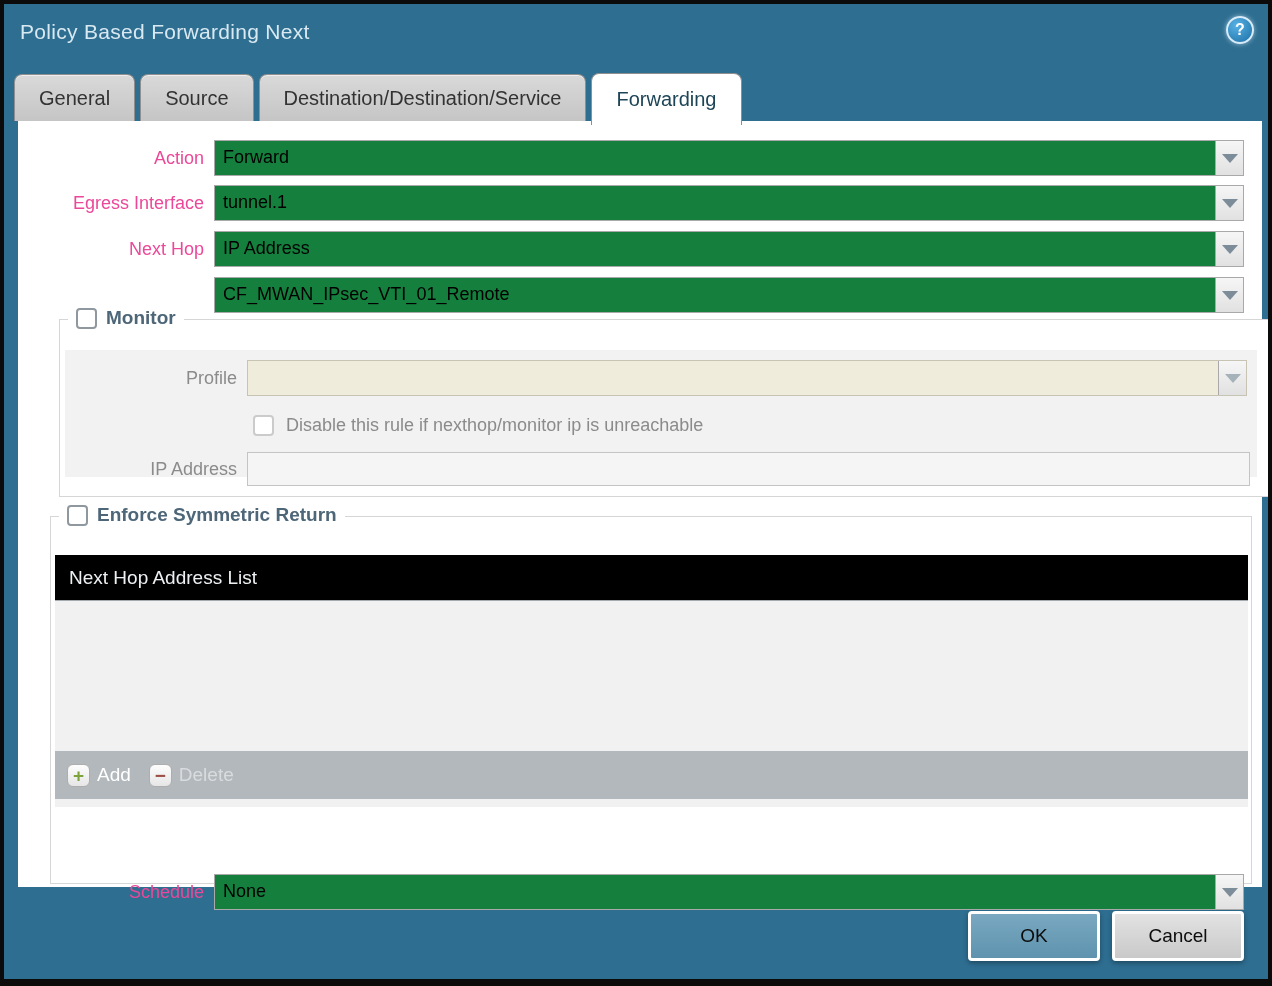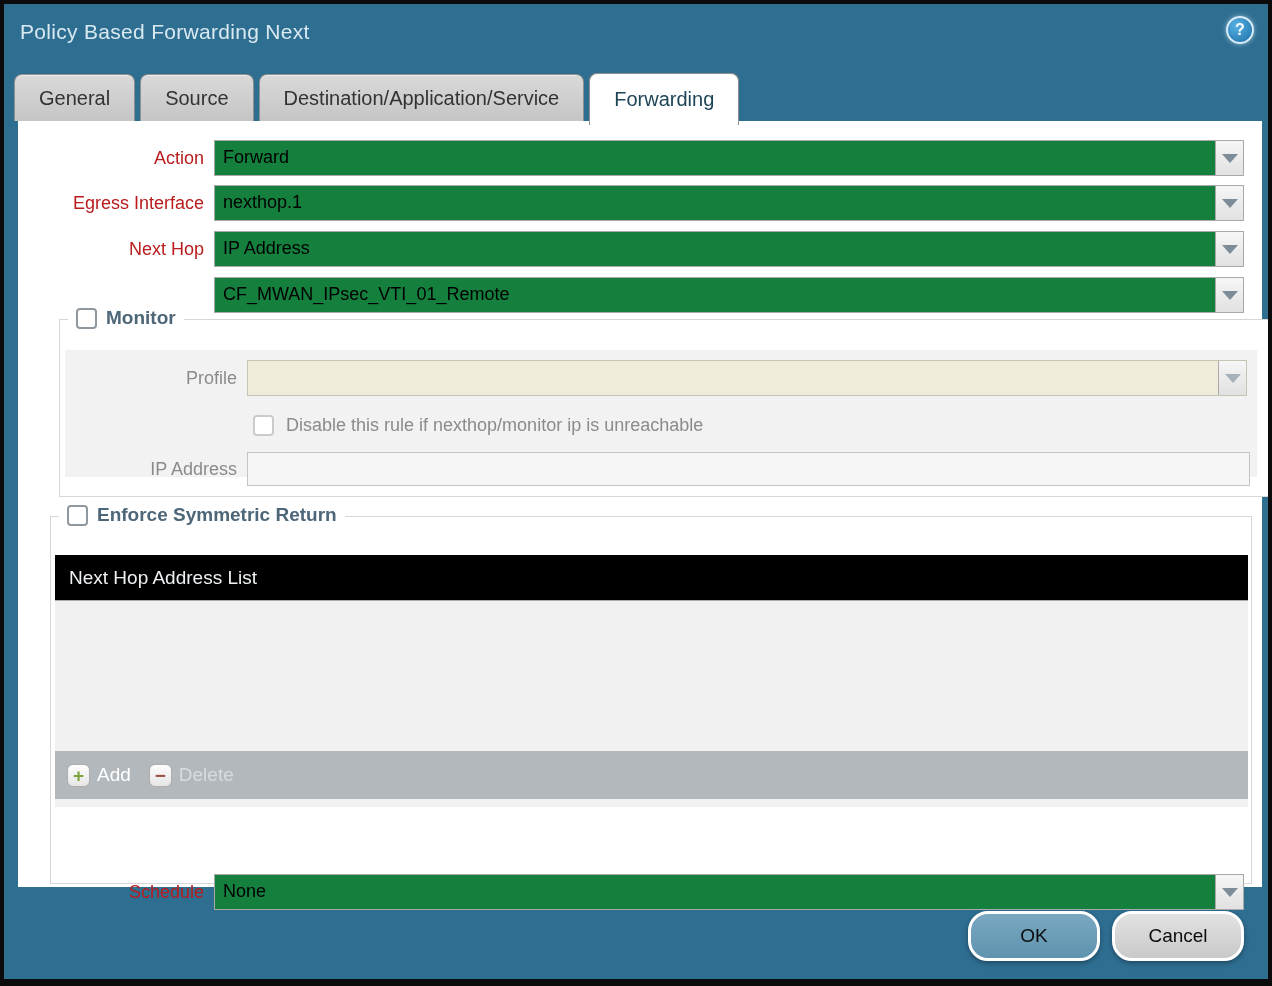--- a/index.html
+++ b/index.html
@@ -28,21 +28,21 @@
     border-radius:8px 8px 0 0; font-size:20px; color:#333; cursor:default;
     box-shadow:inset 0 1px 0 #eee;
   }
   .tab.active {
     background:#fff; height:52px; margin-bottom:-4px; color:#1e4557; z-index:6;
     box-shadow:none;
   }
   
   .panel { position:absolute; left:14px; top:117px; width:1244px; height:766px; background:#fff; z-index:3; }
   .frow { position:absolute; left:0; display:flex; height:36px; align-items:center; }
-  .flabel { width:196px; text-align:right; padding-right:10px; font-size:18px; color:#b91c1c; }
+  .flabel { width:196px; text-align:right; padding-right:10px; font-size:18px; color:#ec4899; }
   .flabel.dim { color:#8b8b8b; }
   .combo { display:flex; height:36px; border:1px solid #a9a9a9; background:#15803d; }
   .combo-value { flex:1; font-size:18px; padding:6px 8px; color:#000; overflow:hidden; white-space:nowrap; }
   .combo-btn {
     width:28px; border-left:1px solid #a9a9a9;
     background:linear-gradient(#f6f6f6,#e1e1e1);
     display:flex; align-items:center; justify-content:center;
   }
   .tri { width:0; height:0; border-left:8px solid transparent; border-right:8px solid transparent; border-top:9px solid #7c8c99; }
   .tri.dim { border-top-color:#a6b2ba; }
@@ -73,21 +73,21 @@
     display:flex; align-items:center; justify-content:center;
     font-weight:bold; font-size:19px; line-height:1;
   }
   .plus { color:#7ca33c; }
   .minus { color:#9c4f44; }
   .tbtn-label { color:#ffffff; }
   .tbtn-label.dim { color:#d9dcde; }
   .tbl-gap { height:8px; background:#f1f1f1; }
   
   .btn {
-    position:absolute; top:907px; height:50px; border-radius:20px; border:3px solid #fff;
+    position:absolute; top:907px; height:50px; border-radius:4px; border:3px solid #fff;
     font-size:19px; color:#0c0c0c; box-shadow:0 2px 5px rgba(0,0,0,.35);
     display:flex; align-items:center; justify-content:center; cursor:default;
   }
   .btn.ok { left:964px; width:132px; background:linear-gradient(#7aa8c1,#5e93ae); }
   .btn.cancel { left:1108px; width:132px; background:linear-gradient(#e2e2e2,#c9c9c9); }
 </style>
 </head>
 <body>
 
 <div class="window">
@@ -95,40 +95,40 @@
   <div class="titlebar">
     <span class="title">Policy Based Forwarding Next</span>
     <div class="help">
       <span>?</span>
     </div>
   </div>
 
   <div class="tabs">
     <div class="tab">General</div>
     <div class="tab">Source</div>
-    <div class="tab">Destination/Application/Service</div>
+    <div class="tab">Destination/Destination/Service</div>
     <div class="tab active">Forwarding</div>
   </div>
 
   <div class="panel">
 
     <div class="frow" style="top:19px; width:1240px;">
       <div class="flabel">Action</div>
       <div class="combo" style="width:1030px;">
         <div class="combo-value">Forward</div>
         <div class="combo-btn">
           <div class="tri"></div>
         </div>
       </div>
     </div>
 
     <div class="frow" style="top:64px; width:1240px;">
       <div class="flabel">Egress Interface</div>
       <div class="combo" style="width:1030px;">
-        <div class="combo-value">nexthop.1</div>
+        <div class="combo-value">tunnel.1</div>
         <div class="combo-btn">
           <div class="tri"></div>
         </div>
       </div>
     </div>
 
     <div class="frow" style="top:110px; width:1240px;">
       <div class="flabel">Next Hop</div>
       <div class="combo" style="width:1030px;">
         <div class="combo-value">IP Address</div>

